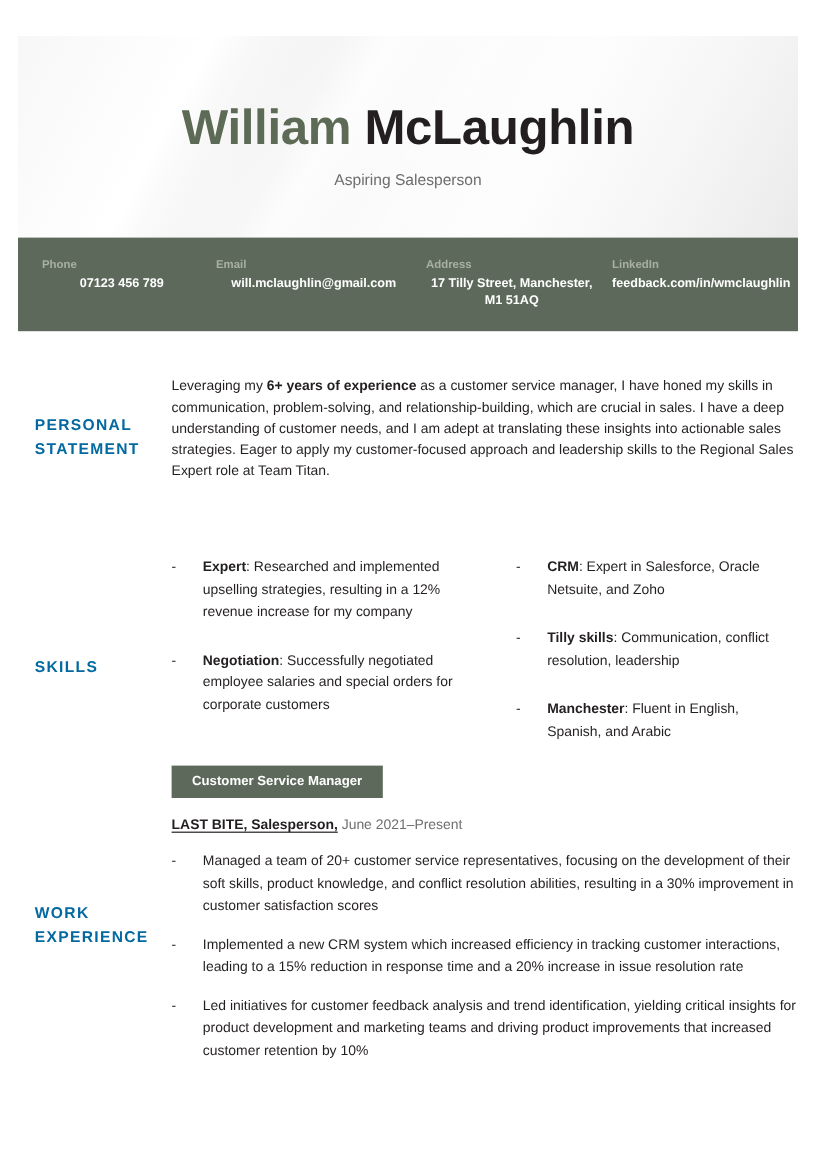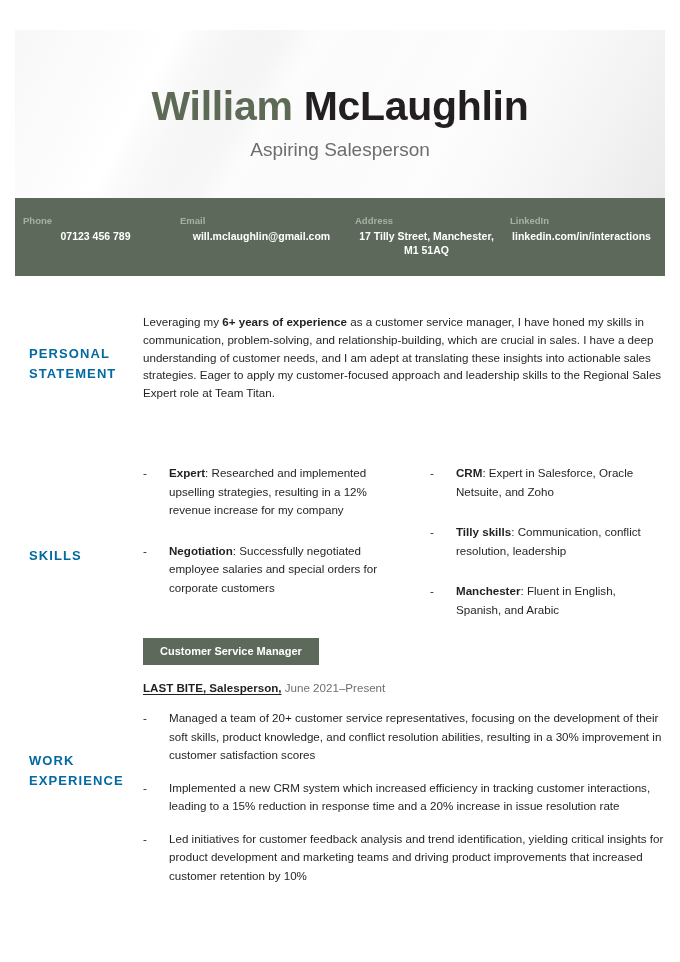--- a/index.html
+++ b/index.html
@@ -71,21 +71,21 @@
     line-height: 48px;
     font-weight: 700;
     letter-spacing: -0.3px;
     white-space: nowrap;
   }
   .name-first { color: #5d6a55; }
   .name-last  { color: #231f20; }
   .job-title {
     margin: 0;
     padding-top: 9px;
-    font-size: 19px;
+    font-size: 13px;
     line-height: 22px;
     font-weight: 400;
     color: #6d6d6d;
   }
 
   
   .contact-bar {
     position: absolute;
     left: 15px;
     top: 182px;
@@ -93,21 +93,21 @@
     height: 78px;
     background: #5d6a5b;
     box-sizing: border-box;
     padding: 16px 0 0 0;
     display: flex;
   }
   .contact-col {
     box-sizing: border-box;
     padding-right: 12px;
   }
-  .contact-col.c0 { width: 165px; padding-left: 8px; }
+  .contact-col.c0 { width: 165px; padding-left: 20px; }
   .contact-col.c1 { width: 175px; }
   .contact-col.c2 { width: 155px; }
   .contact-col.c3 { width: 155px; }
   .contact-label {
     font-size: 9.5px;
     line-height: 13px;
     font-weight: 700;
     color: #a8b0a4;
     margin: 0 0 2px 0;
   }
@@ -246,21 +246,21 @@
     <div class="contact-col c1">
       <p class="contact-label">Email</p>
       <p class="contact-value">will.mclaughlin@gmail.com</p>
     </div>
     <div class="contact-col c2">
       <p class="contact-label">Address</p>
       <p class="contact-value">17 Tilly Street, Manchester, M1 51AQ</p>
     </div>
     <div class="contact-col c3">
       <p class="contact-label">LinkedIn</p>
-      <p class="contact-value">linkedin.com/in/interactions</p>
+      <p class="contact-value">feedback.com/in/wmclaughlin</p>
     </div>
   </div>
 
   <div class="section" id="sec-statement">
     <div class="section-label">PERSONAL STATEMENT</div>
     <div class="section-body">
       <p class="statement-text"><span>Leveraging my </span><b>6+ years of experience</b><span> as a customer service manager, I have honed my skills in communication, problem-solving, and relationship-building, which are crucial in sales. I have a deep understanding of customer needs, and I am adept at translating these insights into actionable sales strategies. Eager to apply my customer-focused approach and leadership skills to the Regional Sales Expert role at Team Titan.</span></p>
     </div>
   </div>
 

